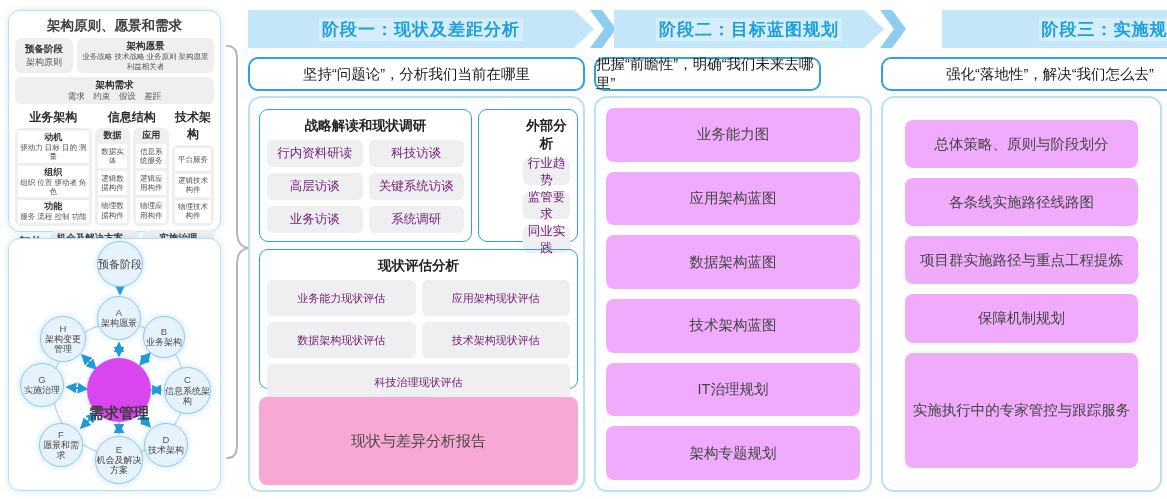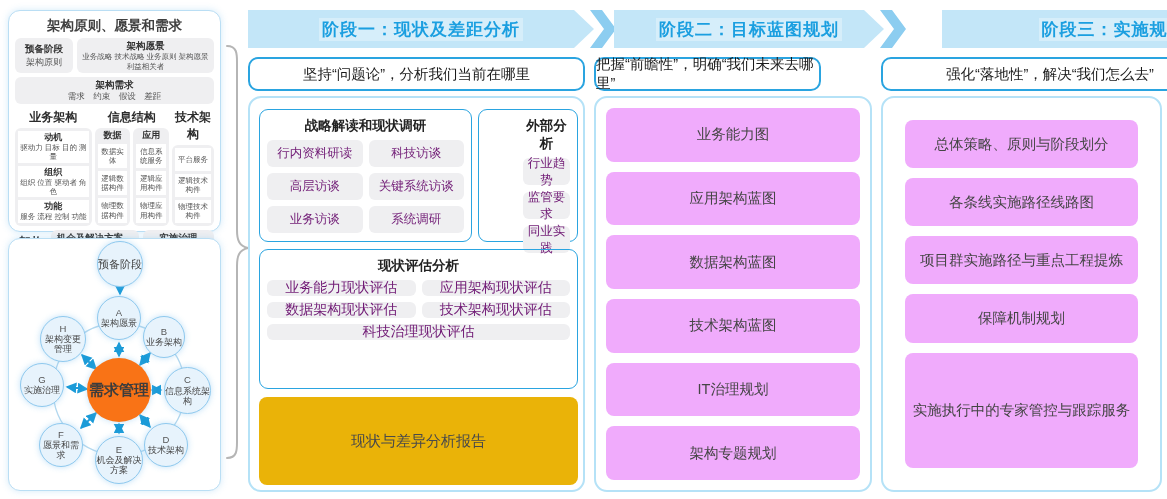--- a/index.html
+++ b/index.html
@@ -39,21 +39,21 @@
   .real-box2{flex:1;}
 
   
   .panel-adm{left:8px;top:238px;width:213px;height:253px;}
   .adm-svg{position:absolute;left:0;top:0;}
   .adm-circle{position:absolute;border-radius:50%;background:#e7f3fc;border:1.5px solid #8fc9ee;
               box-sizing:border-box;display:flex;flex-direction:column;align-items:center;justify-content:center;
               text-align:center;color:#444;box-shadow:0 0 6px rgba(120,190,240,.45);}
   .adm-letter{font-size:9.5px;color:#555;line-height:1.1;}
   .adm-label{font-size:9px;color:#444;line-height:1.12;}
-  .adm-center{background:#f97316;border:none;}
+  .adm-center{background:#d946ef;border:none;justify-content:flex-end;}
   .adm-center .adm-label{font-size:15px;font-weight:bold;color:#3c3c3c;line-height:1.2;}
   .adm-prep .adm-label{font-size:11px;color:#444;}
 
   
   .brace{position:absolute;left:224px;top:40px;}
 
   
   .banner{position:absolute;top:10px;height:38px;background:#c3e6f8;display:flex;align-items:center;
           justify-content:center;clip-path:polygon(0 0,calc(100% - 20px) 0,100% 50%,calc(100% - 20px) 100%,0 100%);}
   .banner span{font-size:17px;font-weight:bold;color:var(--accent_blue,#1b9fe0);
@@ -83,23 +83,23 @@
 
   .blue-group{position:absolute;border:1.5px solid #2aa4e0;border-radius:9px;box-sizing:border-box;padding:5px 7px;}
   .groupA{left:9px;top:11px;width:213px;height:133px;}
   .groupB{left:228px;top:11px;width:100px;height:133px;padding-left:44px;}
   .groupC{left:9px;top:151px;width:319px;height:140px;}
   .bg-title{font-size:13.5px;font-weight:bold;color:#222;text-align:center;margin:2px 0 5px;}
   .grid2{display:grid;grid-template-columns:1fr 1fr;gap:6px;}
   .stack{display:flex;flex-direction:column;gap:7px;}
   .item{background:#efeff1;border-radius:6px;color:#701a75;display:flex;align-items:center;justify-content:center;
         text-align:center;font-size:12.5px;height:27px;}
-  .groupC .item{height:16px;font-size:14px;}
+  .groupC .item{height:36px;font-size:11px;}
   .span2{grid-column:1 / span 2;}
-  .report-box{position:absolute;left:9px;top:299px;width:319px;height:88px;background:#eab308;border-radius:8px;
+  .report-box{position:absolute;left:9px;top:299px;width:319px;height:88px;background:#f9a8d4;border-radius:8px;
               display:flex;align-items:center;justify-content:center;font-size:15px;color:#4a4a4a;}
   .phase-item{background:#f0abfc;border-radius:8px;display:flex;align-items:center;justify-content:center;
               text-align:center;font-size:14.5px;color:#454545;flex:1;}
   .phase-item-tall{flex:2.4;}
 </style>
 </head>
 <body>
 
 <div class="canvas">
 

